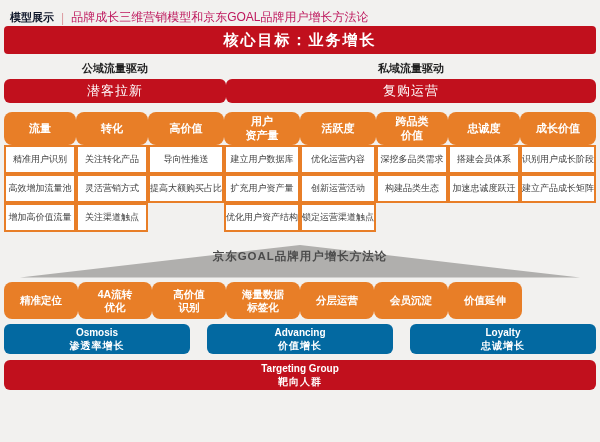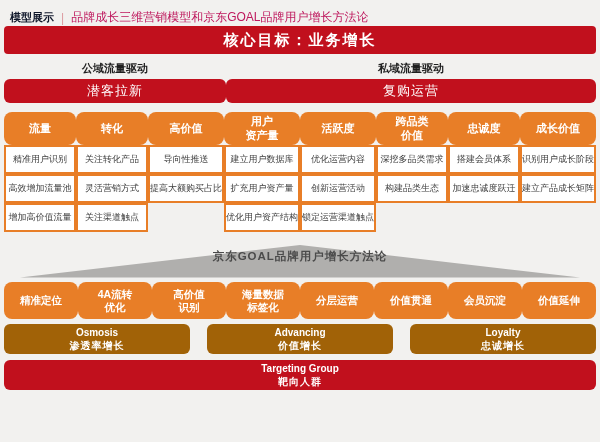--- a/index.html
+++ b/index.html
@@ -42,21 +42,21 @@
   .tri-wrap { position:relative; margin:9px 4px 0; height:37px; }
   .tri-wrap svg { position:absolute; inset:0; width:100%; height:100%; }
   .tri-label {
     position:absolute; left:0; right:0; bottom:14px; text-align:center;
     font-size:11.5px; font-weight:bold; color:#4b4b4b; letter-spacing:1px;
   }
   .tactics { margin-top:4px; }
   .tactics .colhead { height:37px; font-size:10.5px; }
   .pillars { display:grid; grid-template-columns:1fr 1fr 1fr; gap:17px; margin:5px 4px 0; }
   .pillar {
-    height:30px; background:#a16207; border-radius:6px; color:#fff; text-align:center;
+    height:30px; background:#0369a1; border-radius:6px; color:#fff; text-align:center;
     display:flex; flex-direction:column; align-items:center; justify-content:center;
   }
   .p-en { font-size:10px; font-weight:bold; line-height:13px; }
   .p-zh { font-size:10px; font-weight:bold; line-height:13px; letter-spacing:1px; }
   .base-bar {
     margin:6px 4px 17px; height:30px; background:#c1101d; border-radius:6px; color:#fff;
     text-align:center; display:flex; flex-direction:column; align-items:center; justify-content:center;
   }
 </style>
 </head>
@@ -131,21 +131,20 @@
 
   <div class="grid8 tactics">
     <div class="colhead">精准定位</div>
     <div class="colhead">4A流转
 优化</div>
     <div class="colhead">高价值
 识别</div>
     <div class="colhead">海量数据
 标签化</div>
     <div class="colhead">分层运营</div>
-    <div class="colhead">价值贯通</div>
     <div class="colhead">会员沉淀</div>
     <div class="colhead">价值延伸</div>
   </div>
 
   <div class="pillars">
     <div class="pillar">
       <div class="p-en">Osmosis</div>
       <div class="p-zh">渗透率增长</div>
     </div>
     <div class="pillar">

